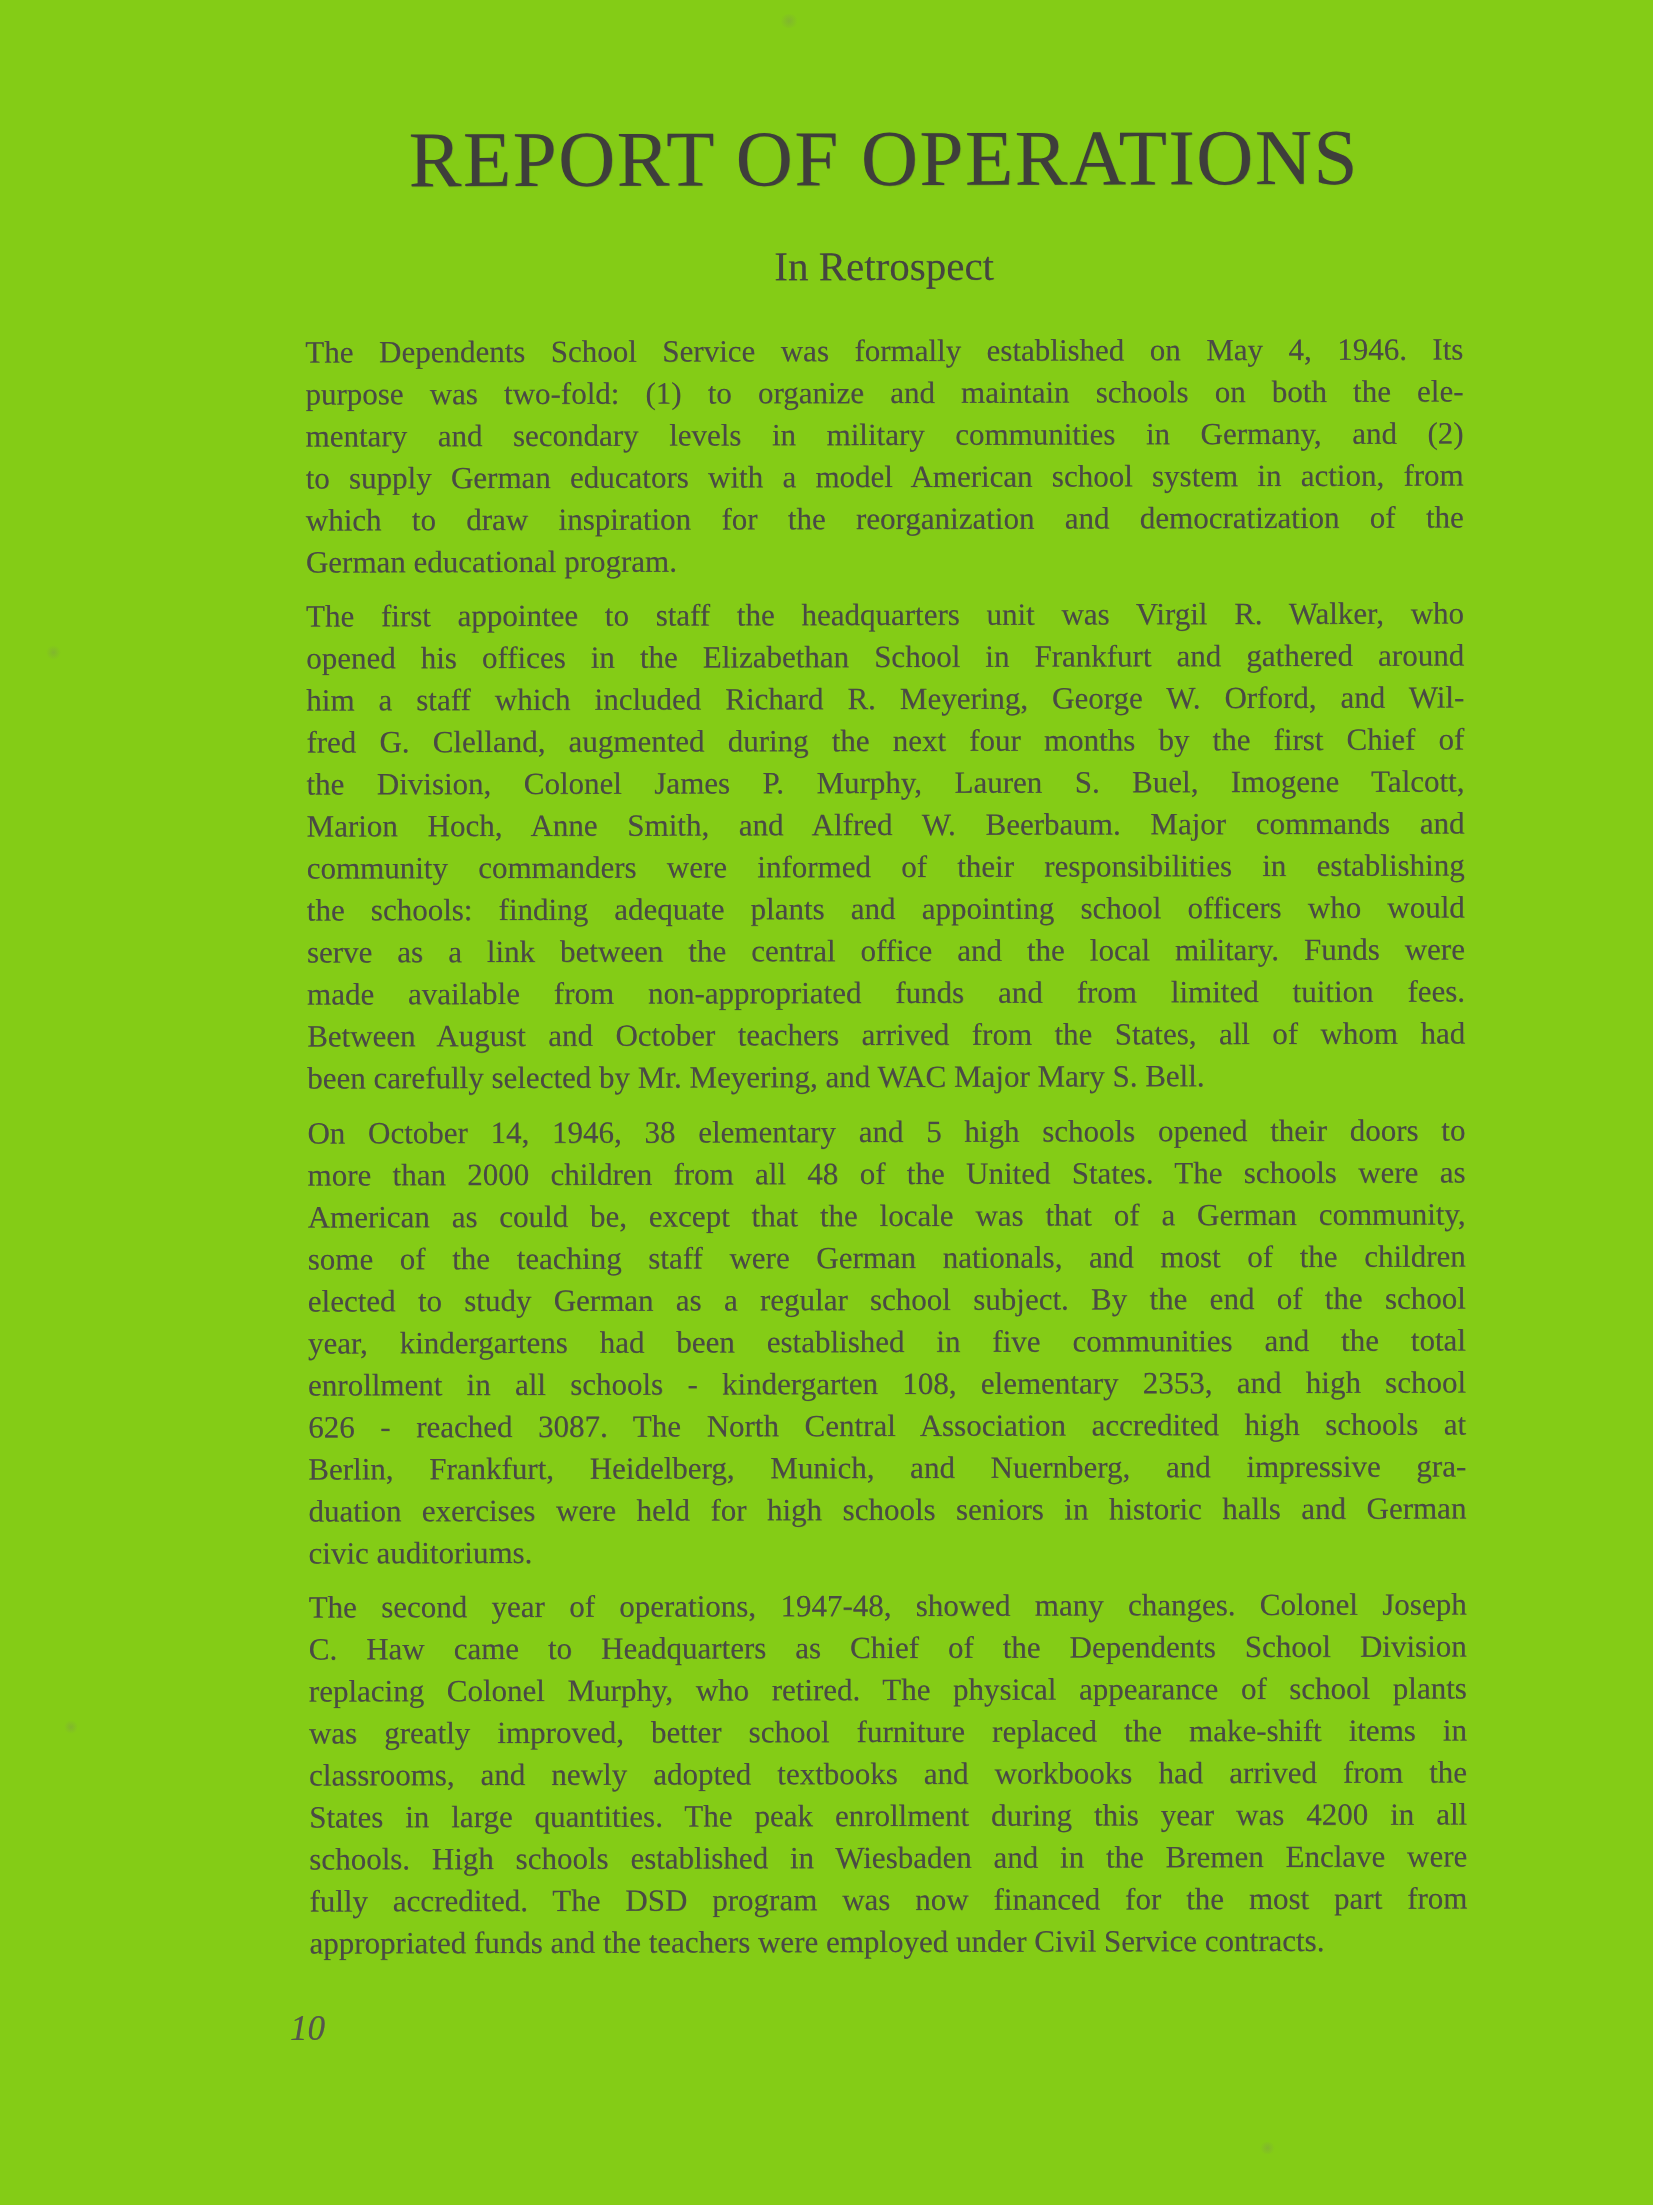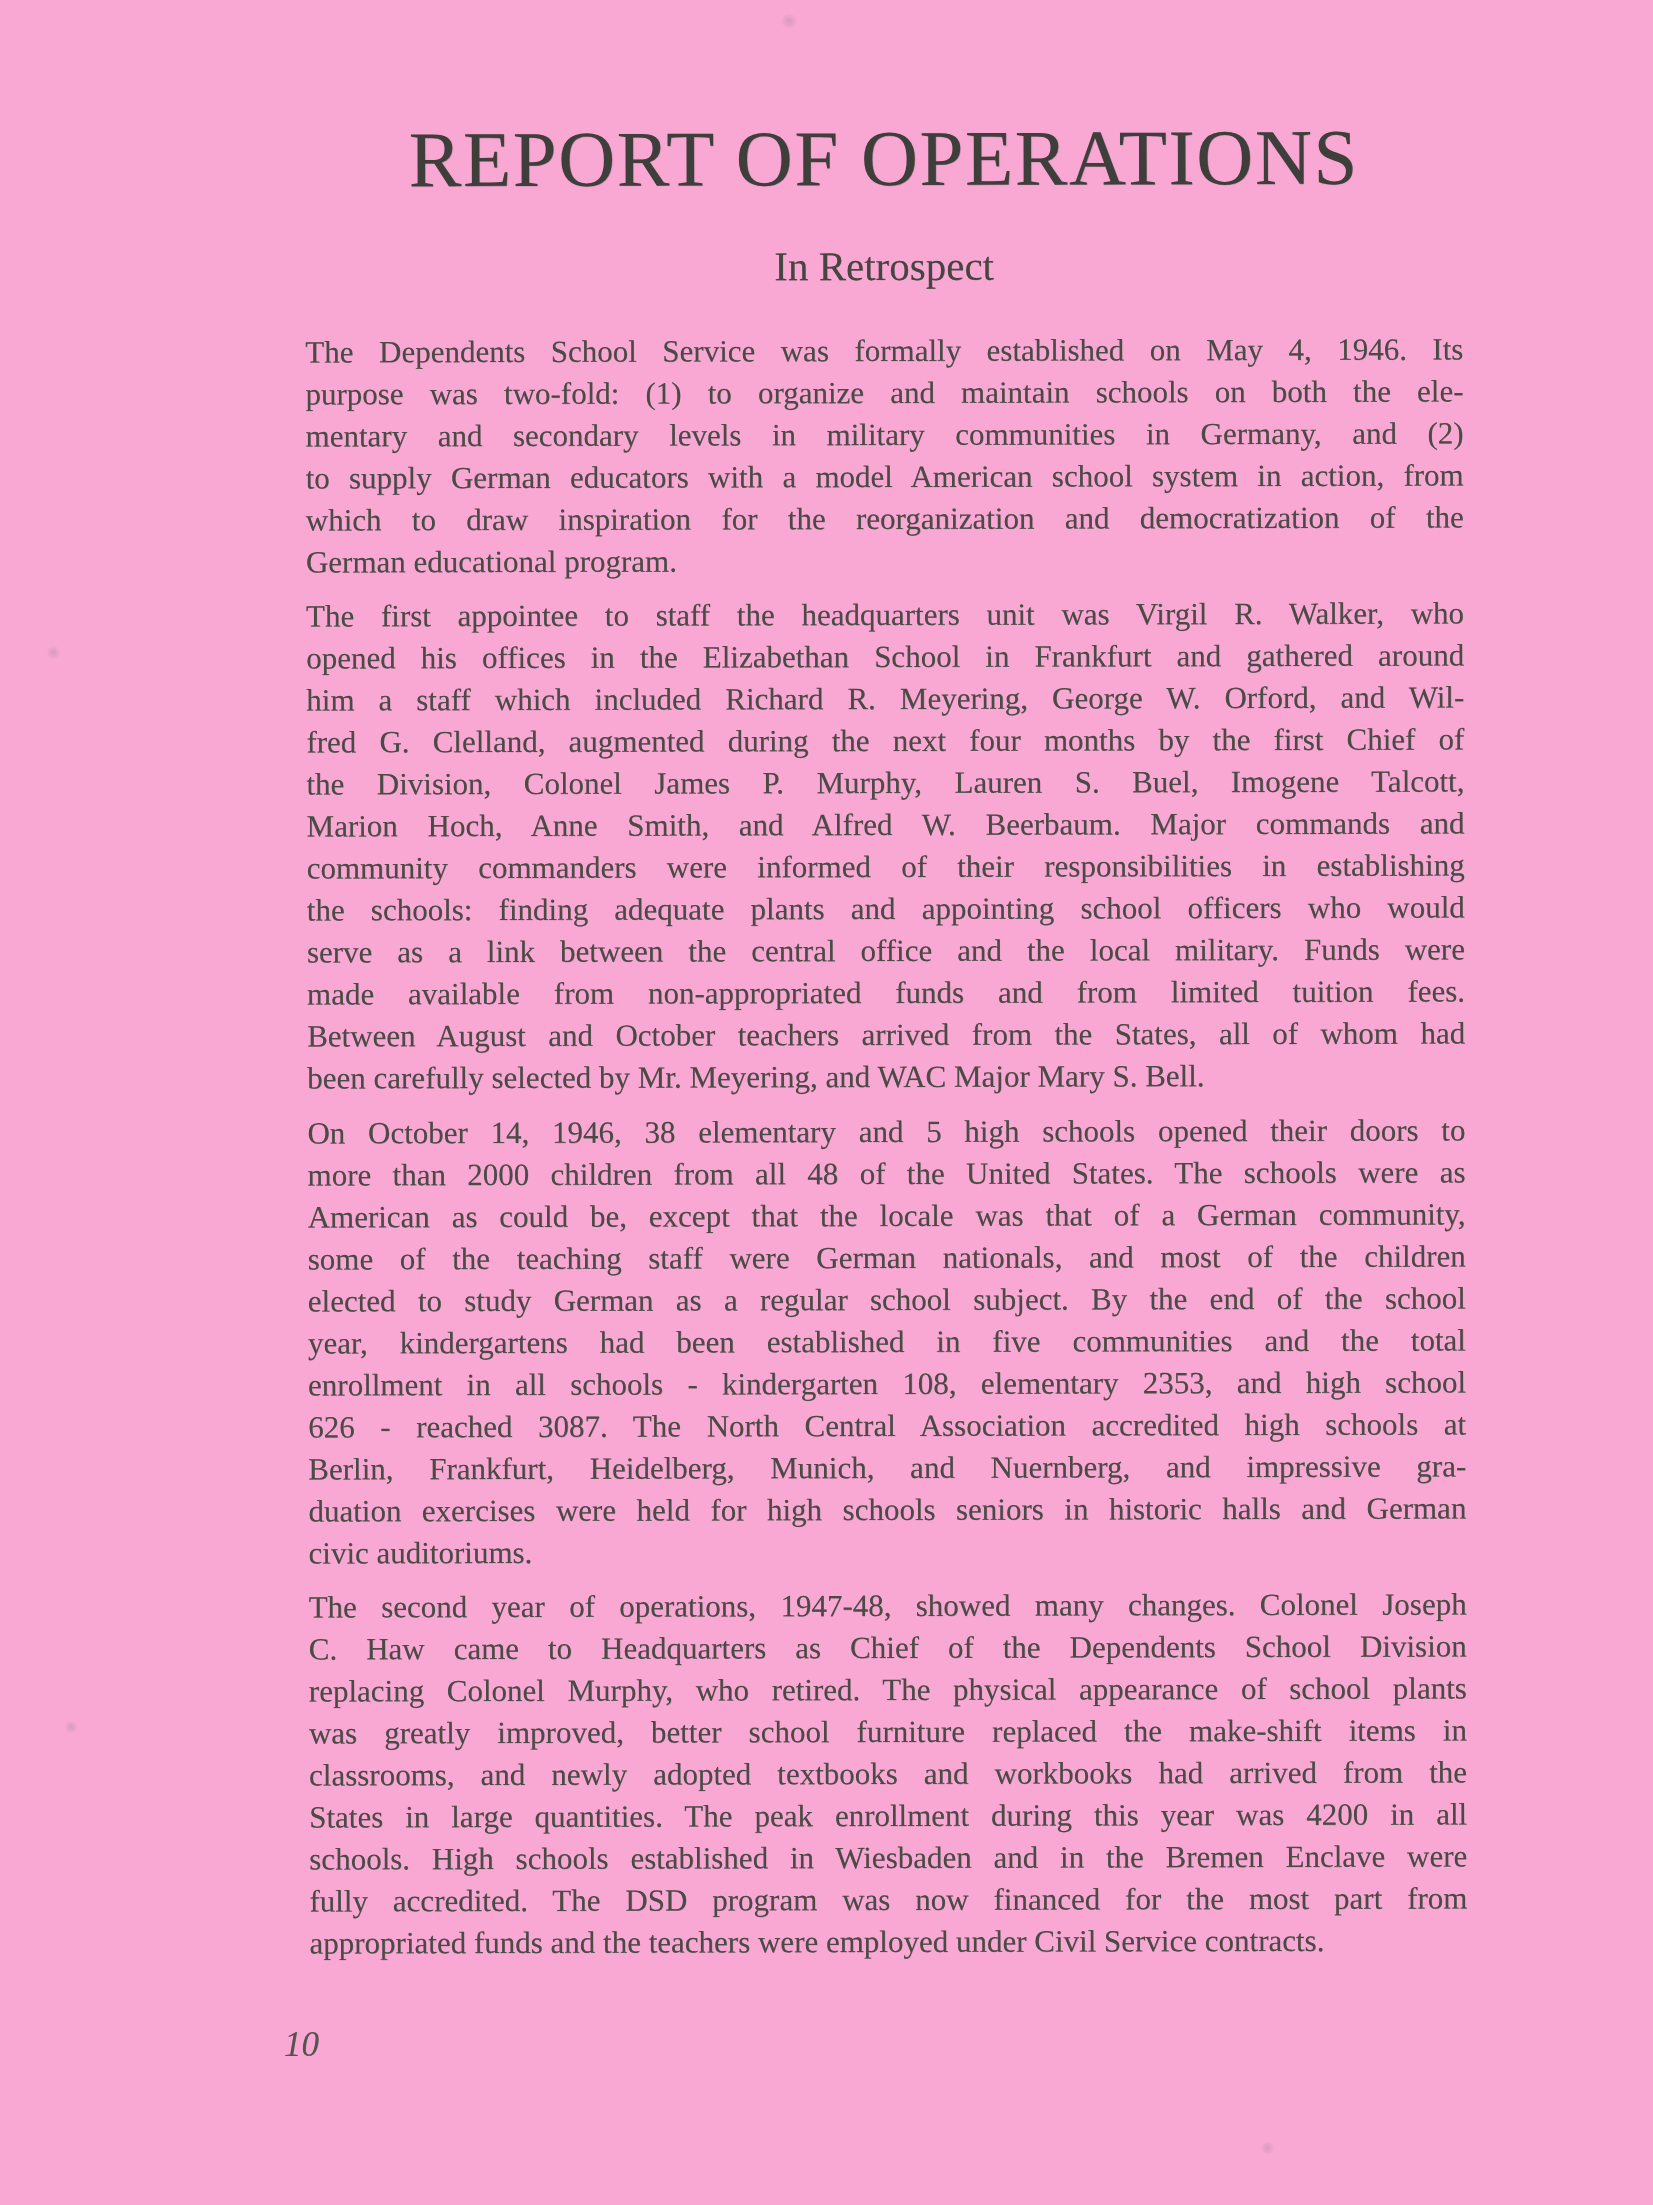--- a/index.html
+++ b/index.html
@@ -1,21 +1,21 @@
 <!DOCTYPE html>
 <html style="font-size:12.3px"><head>
 <meta charset="utf-8">
 <style>
   * { margin: 0; padding: 0; box-sizing: border-box; }
   html, body { background: #e9e9e7; }
   .page {
     position: relative;
     width: 1654px;
     height: 2205px;
-    background: #f9a8d4;
+    background: #84cc16;
     font-family: "Liberation Serif", "DejaVu Serif", serif;
     color: #4a4a46;
     overflow: hidden;
   }
   .content {
     position: absolute;
     left: 307px;
     top: 0;
     width: 1158px;
     transform: rotate(-0.15deg);
@@ -46,27 +46,26 @@
   }
   .paragraph { margin-bottom: 12.3px; }
   .line {
     text-align: justify;
     text-align-last: justify;
     white-space: normal;
   }
   .line.last { text-align-last: left; }
   .page-number {
     position: absolute;
-    left: 284px;
+    left: 290px;
     top: 2009px;
     font-size: 35px;
     font-style: italic;
     color: #55554f;
     text-shadow: 0.2px 0.2px 0.5px rgba(60,60,55,0.35);
-    margin-top: 16px;
   }
   .speck {
     position: absolute;
     border-radius: 50%;
     background: radial-gradient(circle, rgba(120,120,115,0.25) 0%, rgba(120,120,115,0) 70%);
   }
   .speck.s1 { left: 779px; top: 14px; width: 20px; height: 14px; }
   .speck.s2 { left: 46px; top: 645px; width: 15.4px; height: 15.4px; }
   .speck.s3 { left: 1259px; top: 2142px; width: 17px; height: 12.3px; }
   .speck.s4 { left: 64px; top: 1720px; width: 14px; height: 14px; }

